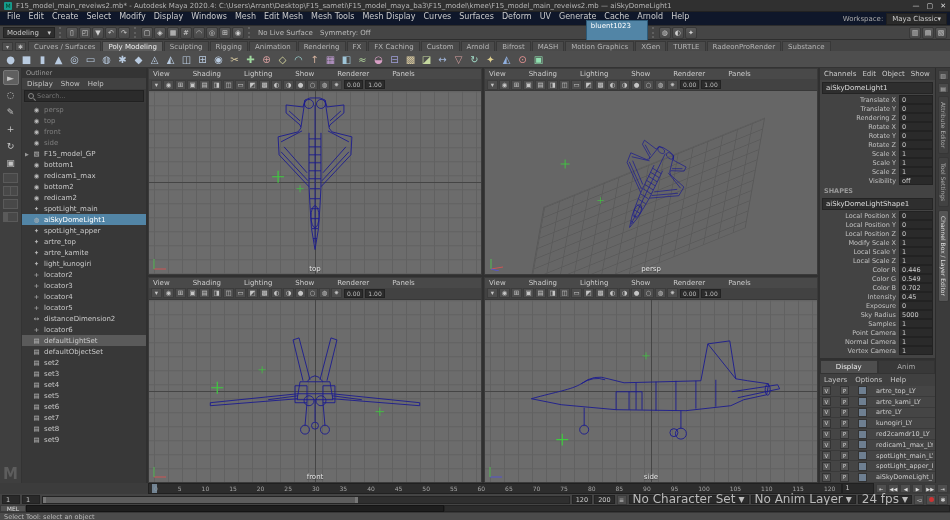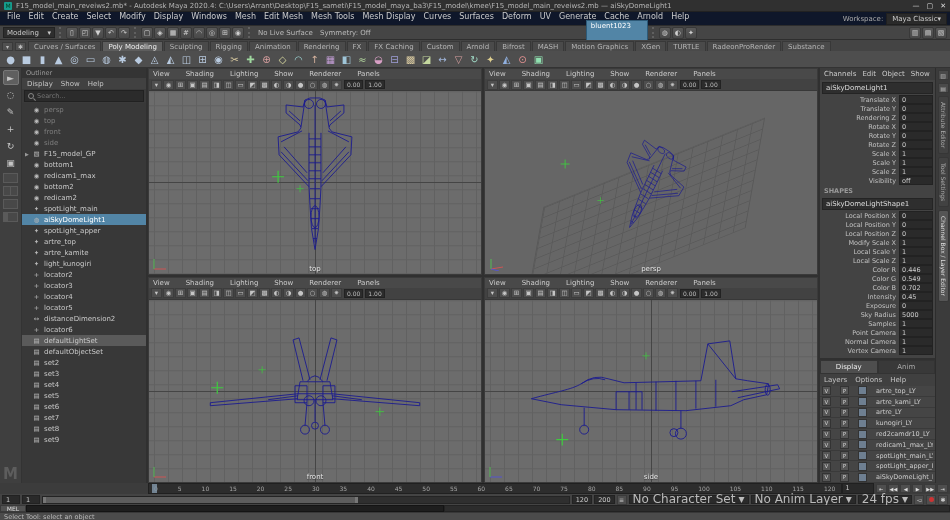--- a/index.html
+++ b/index.html
@@ -63,21 +63,21 @@
   .orow.sel{background:#5285a6;color:#fff}
   .orow.hl{background:#5a5a5a}
 
   
   .vparea{position:absolute;left:148px;top:0;right:132px;bottom:0;background:#303030}
   .vp{position:absolute;display:flex;flex-direction:column;background:#474747;border:1px solid #3a3a3a}
   .vp-tl{left:0;top:0;width:calc(50% - 1px);height:calc(50% - 1px)}
   .vp-tr{right:0;top:0;width:calc(50% - 1px);height:calc(50% - 1px)}
   .vp-bl{left:0;bottom:0;width:calc(50% - 1px);height:calc(50% - 1px)}
   .vp-br{right:0;bottom:0;width:calc(50% - 1px);height:calc(50% - 1px)}
-  .vpmenu{height:10px;display:flex;gap:16px;align-items:center;padding:0 4px;font-size:7px;color:#ccc;background:#494949;flex:0 0 auto}
+  .vpmenu{height:10px;display:flex;gap:23px;align-items:center;padding:0 4px;font-size:7px;color:#ccc;background:#494949;flex:0 0 auto}
   .vpbar{height:12px;display:flex;align-items:center;gap:1px;padding:0 2px;background:#424242;border-bottom:1px solid #383838;flex:0 0 auto;overflow:hidden}
   .vpic{width:11px;height:10px;font-size:6.5px;background:#4e4e4e;border:1px solid #3c3c3c;display:flex;align-items:center;justify-content:center;color:#c5c5c5;flex:0 0 auto}
   .vpfield{font-size:6px;background:#2c2c2c;border:1px solid #222;padding:0 2px;margin-left:1px;color:#bbb;height:9px;line-height:8px;flex:0 0 auto}
   .vpcanvas{position:relative;flex:1;overflow:hidden;background:#6c6c6c}
   .vpcanvas.grid{background-image:linear-gradient(#616161 1px,transparent 1px),linear-gradient(90deg,#616161 1px,transparent 1px);background-size:14px 14px;background-position:center}
   .vpcanvas.persp{background:#666}
   .axV{position:absolute;left:50%;top:0;bottom:0;width:1px;background:#454545}
   .axH{position:absolute;top:50%;left:0;right:0;height:1px;background:#454545}
   .wire{position:absolute;inset:0;width:100%;height:100%}
   .perspgrid{position:absolute;left:12%;top:22%;width:72%;height:95%;background-image:linear-gradient(#5a5a5a 1px,transparent 1px),linear-gradient(90deg,#5a5a5a 1px,transparent 1px);background-size:16px 16px;transform:rotate(-22deg) skewX(-32deg) scale(1,.55);border:1px solid #585858}

